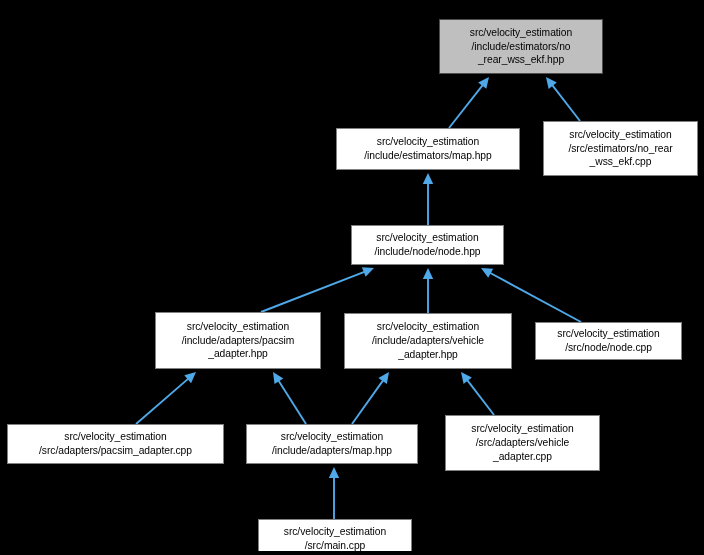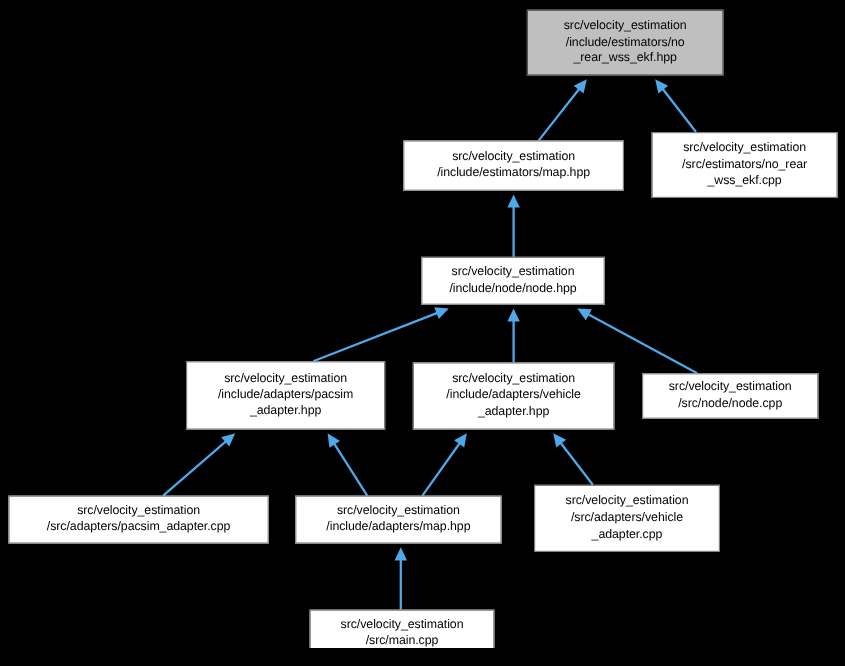--- a/index.html
+++ b/index.html
@@ -7,20 +7,21 @@
     padding: 0;
     background: #000000;
   }
   #graph {
     position: relative;
     width: 704px;
     height: 540px;
     background: #000000;
     overflow: hidden;
     font-family: "Liberation Sans", sans-serif;
+    margin-top: 11px;
   }
   #edge-layer {
     position: absolute;
     left: 0;
     top: 0;
     width: 704px;
     height: 555px;
     pointer-events: none;
   }
   .node {

